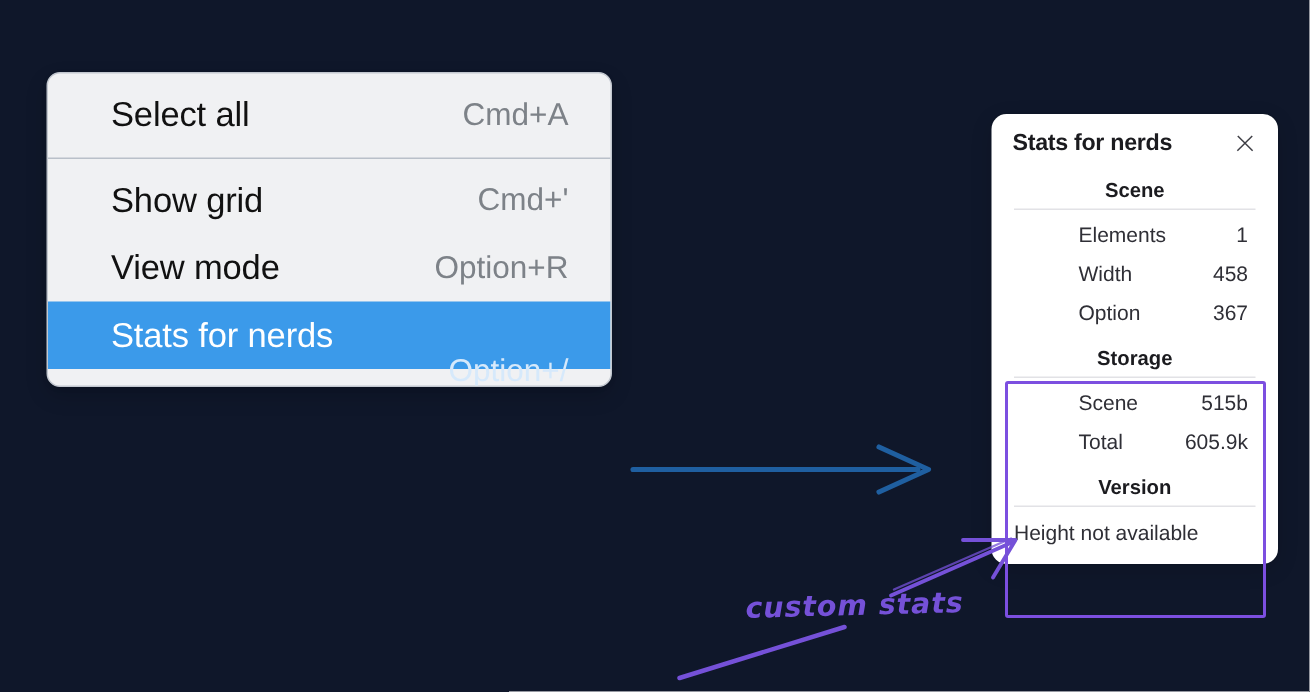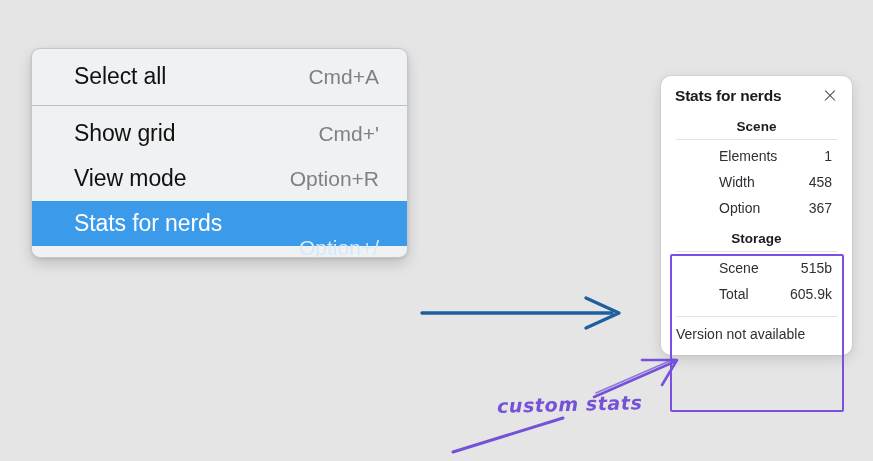--- a/index.html
+++ b/index.html
@@ -9,21 +9,21 @@
     height: 461px;
     background: #ffffff;
     font-family: "Liberation Sans", sans-serif;
     overflow: hidden;
   }
 
   #stage {
     position: relative;
     width: 873px;
     height: 461px;
-    background: #e5e5e5;
+    background: #0f172a;
   }
 
   
   #context-menu {
     position: absolute;
     left: 31px;
     top: 48px;
     width: 377px;
     background: #f0f1f3;
     border: 1px solid #c2c7cf;
@@ -245,22 +245,23 @@
       <span class="stat-label">Scene</span>
       <span class="stat-value">515b</span>
     </div>
     <div class="stat-row">
       <span class="stat-label">Total</span>
       <span class="stat-value">605.9k</span>
     </div>
 
     <div class="spacer-sm"></div>
 
+    <div class="section-head">Version</div>
     <div class="head-rule"></div>
-    <div class="plain-row">Version not available</div>
+    <div class="plain-row">Height not available</div>
 
   </div>
 
   <div id="custom-stats-outline"></div>
 
   <svg id="blue-arrow" width="205" height="40" viewBox="0 0 205 40">
     <line x1="2" y1="21" x2="192" y2="21" stroke="#1f5fa0" stroke-width="3.4" stroke-linecap="round"></line>
     <polyline points="166,6 199,21 166,36" fill="none" stroke="#1f5fa0" stroke-width="3.4" stroke-linecap="round" stroke-linejoin="round"></polyline>
   </svg>
 

